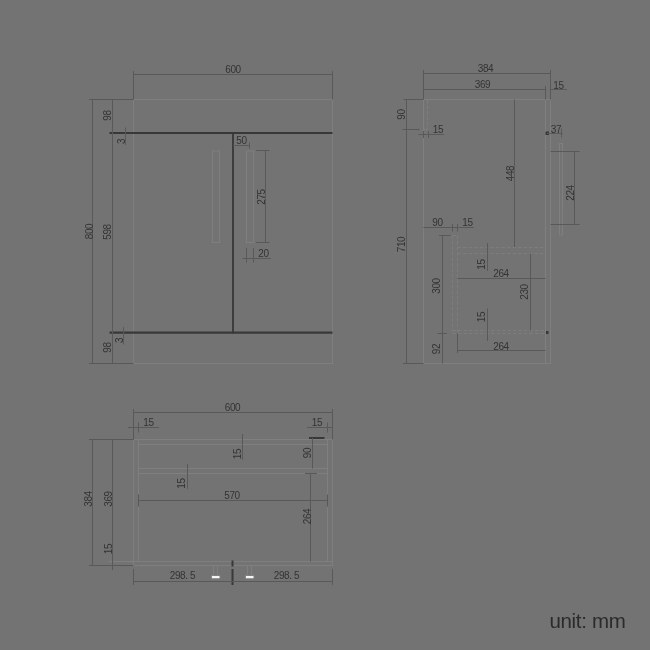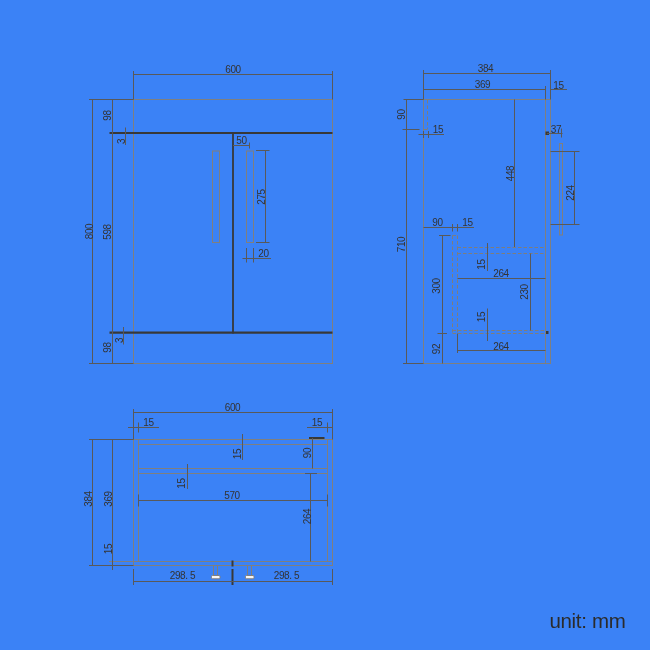--- a/index.html
+++ b/index.html
@@ -1,16 +1,16 @@
 <!DOCTYPE html>
 <html><head>
 <meta charset="utf-8">
 <style>
   html,body{margin:0;padding:0;background:#ffffff;}
-  #page{width:650px;height:650px;position:relative;background:#3b82f6;overflow:hidden;}
+  #page{width:650px;height:650px;position:relative;background:#737373;overflow:hidden;}
   svg{position:absolute;top:0;left:0;}
   text{font-family:"Liberation Sans",sans-serif;fill:#333333;font-size:10px;letter-spacing:-0.4px;}
 </style>
 </head>
 <body>
 
 <div id="page">
 <svg width="650" height="650" viewBox="0 0 650 650" fill="none">
 <defs>
 <style>

